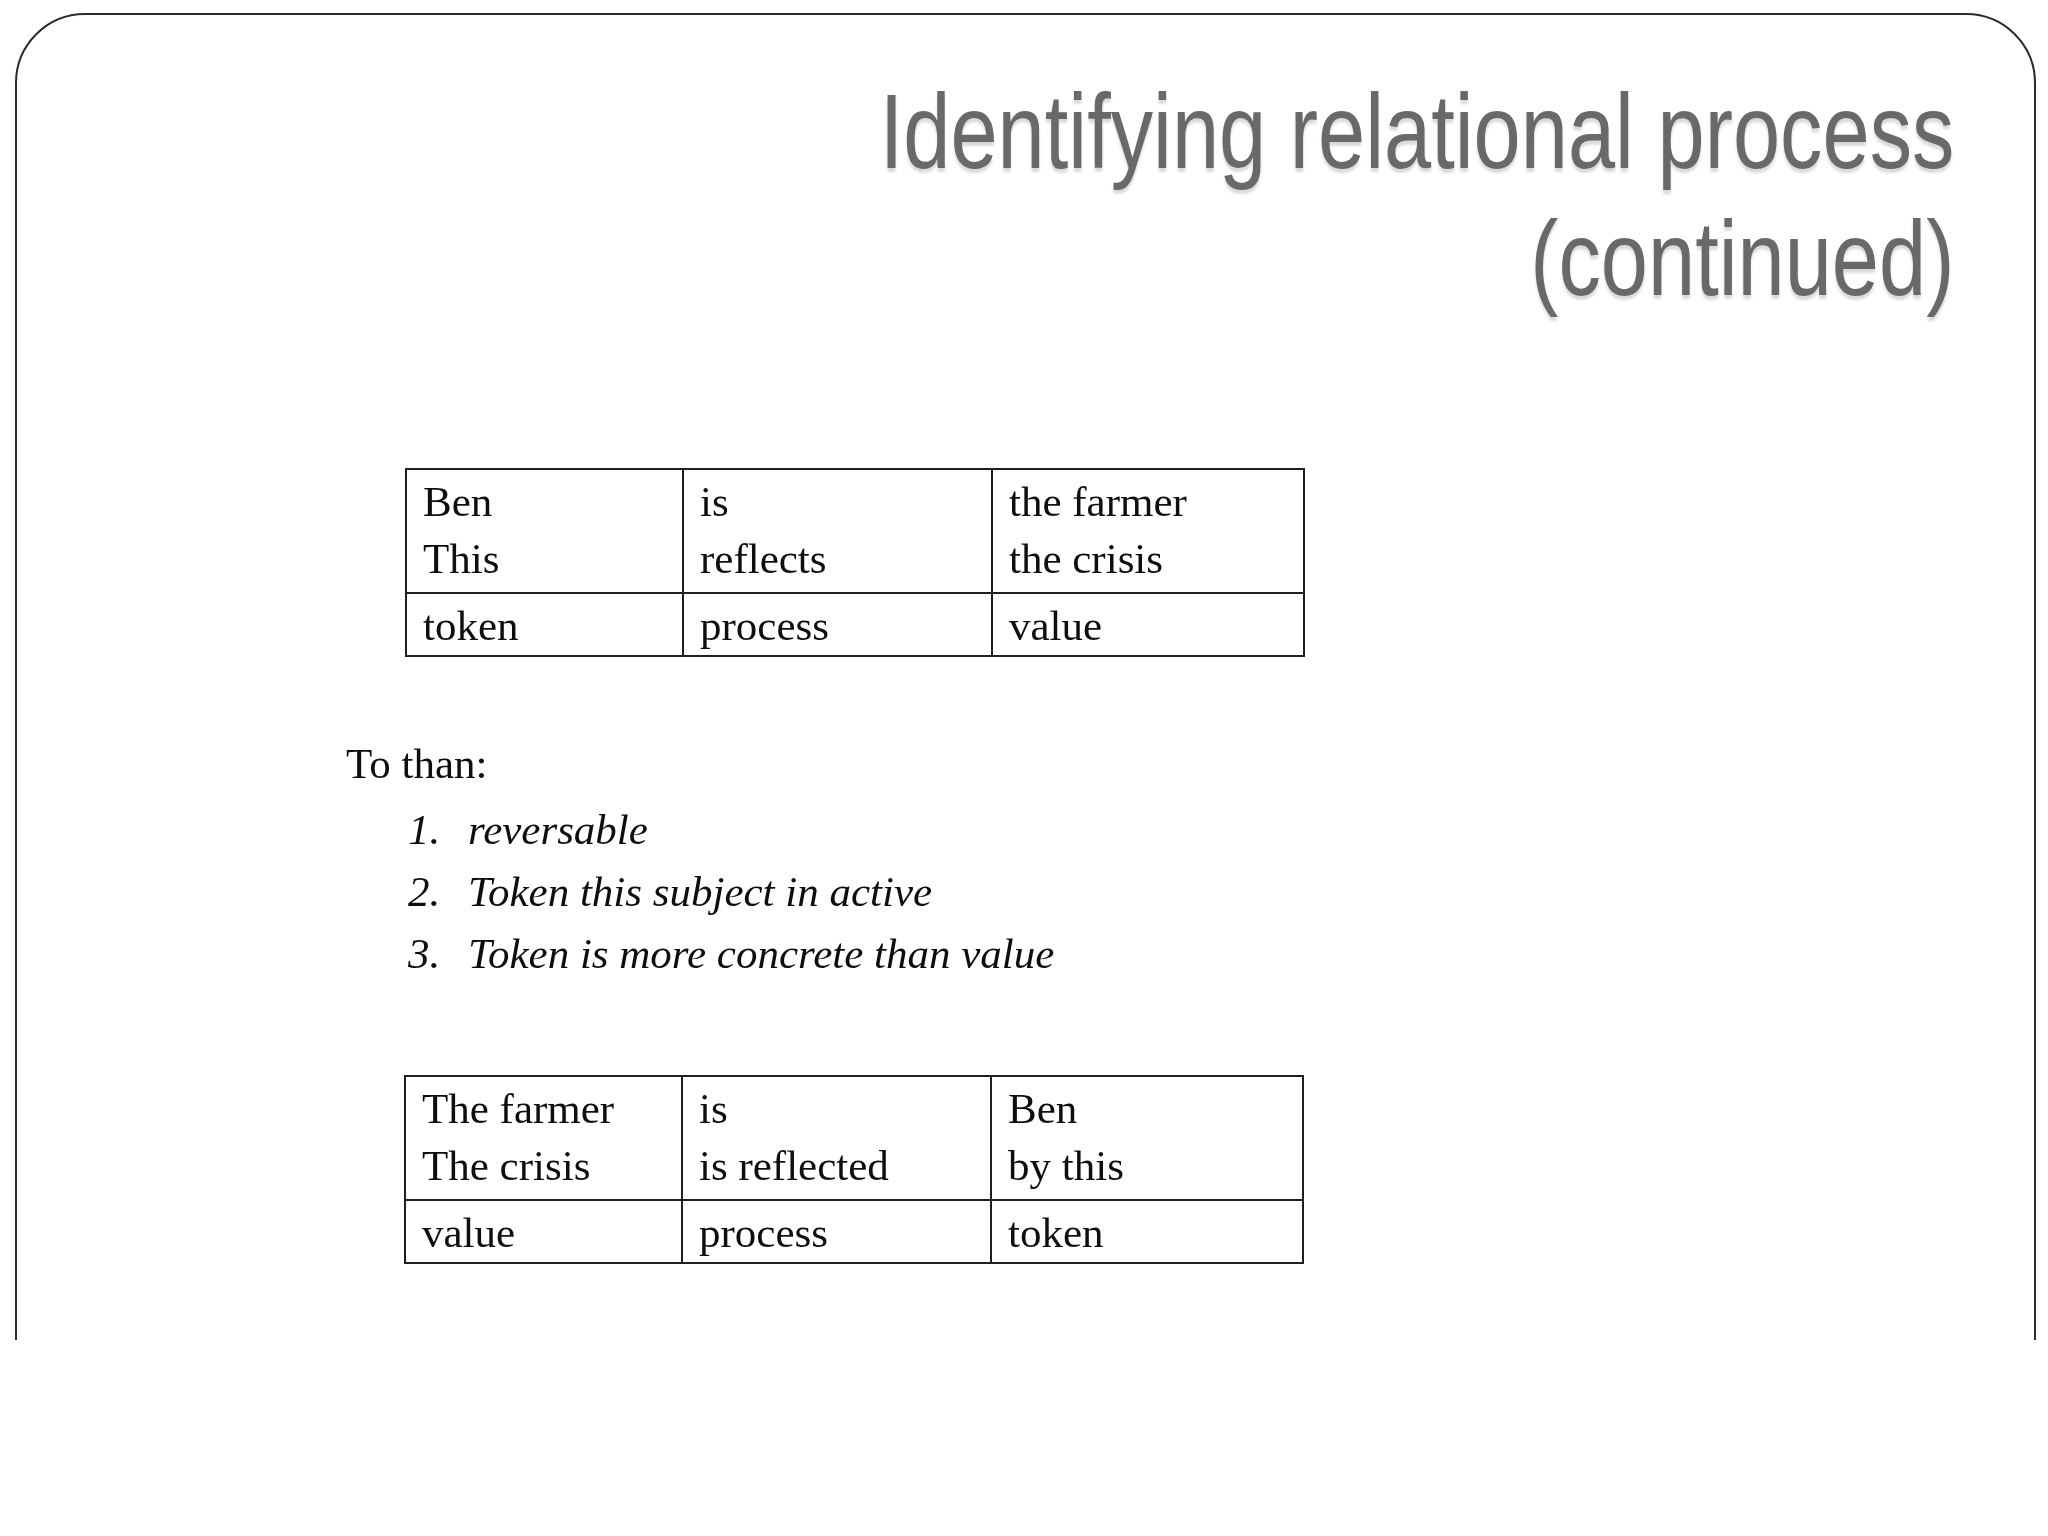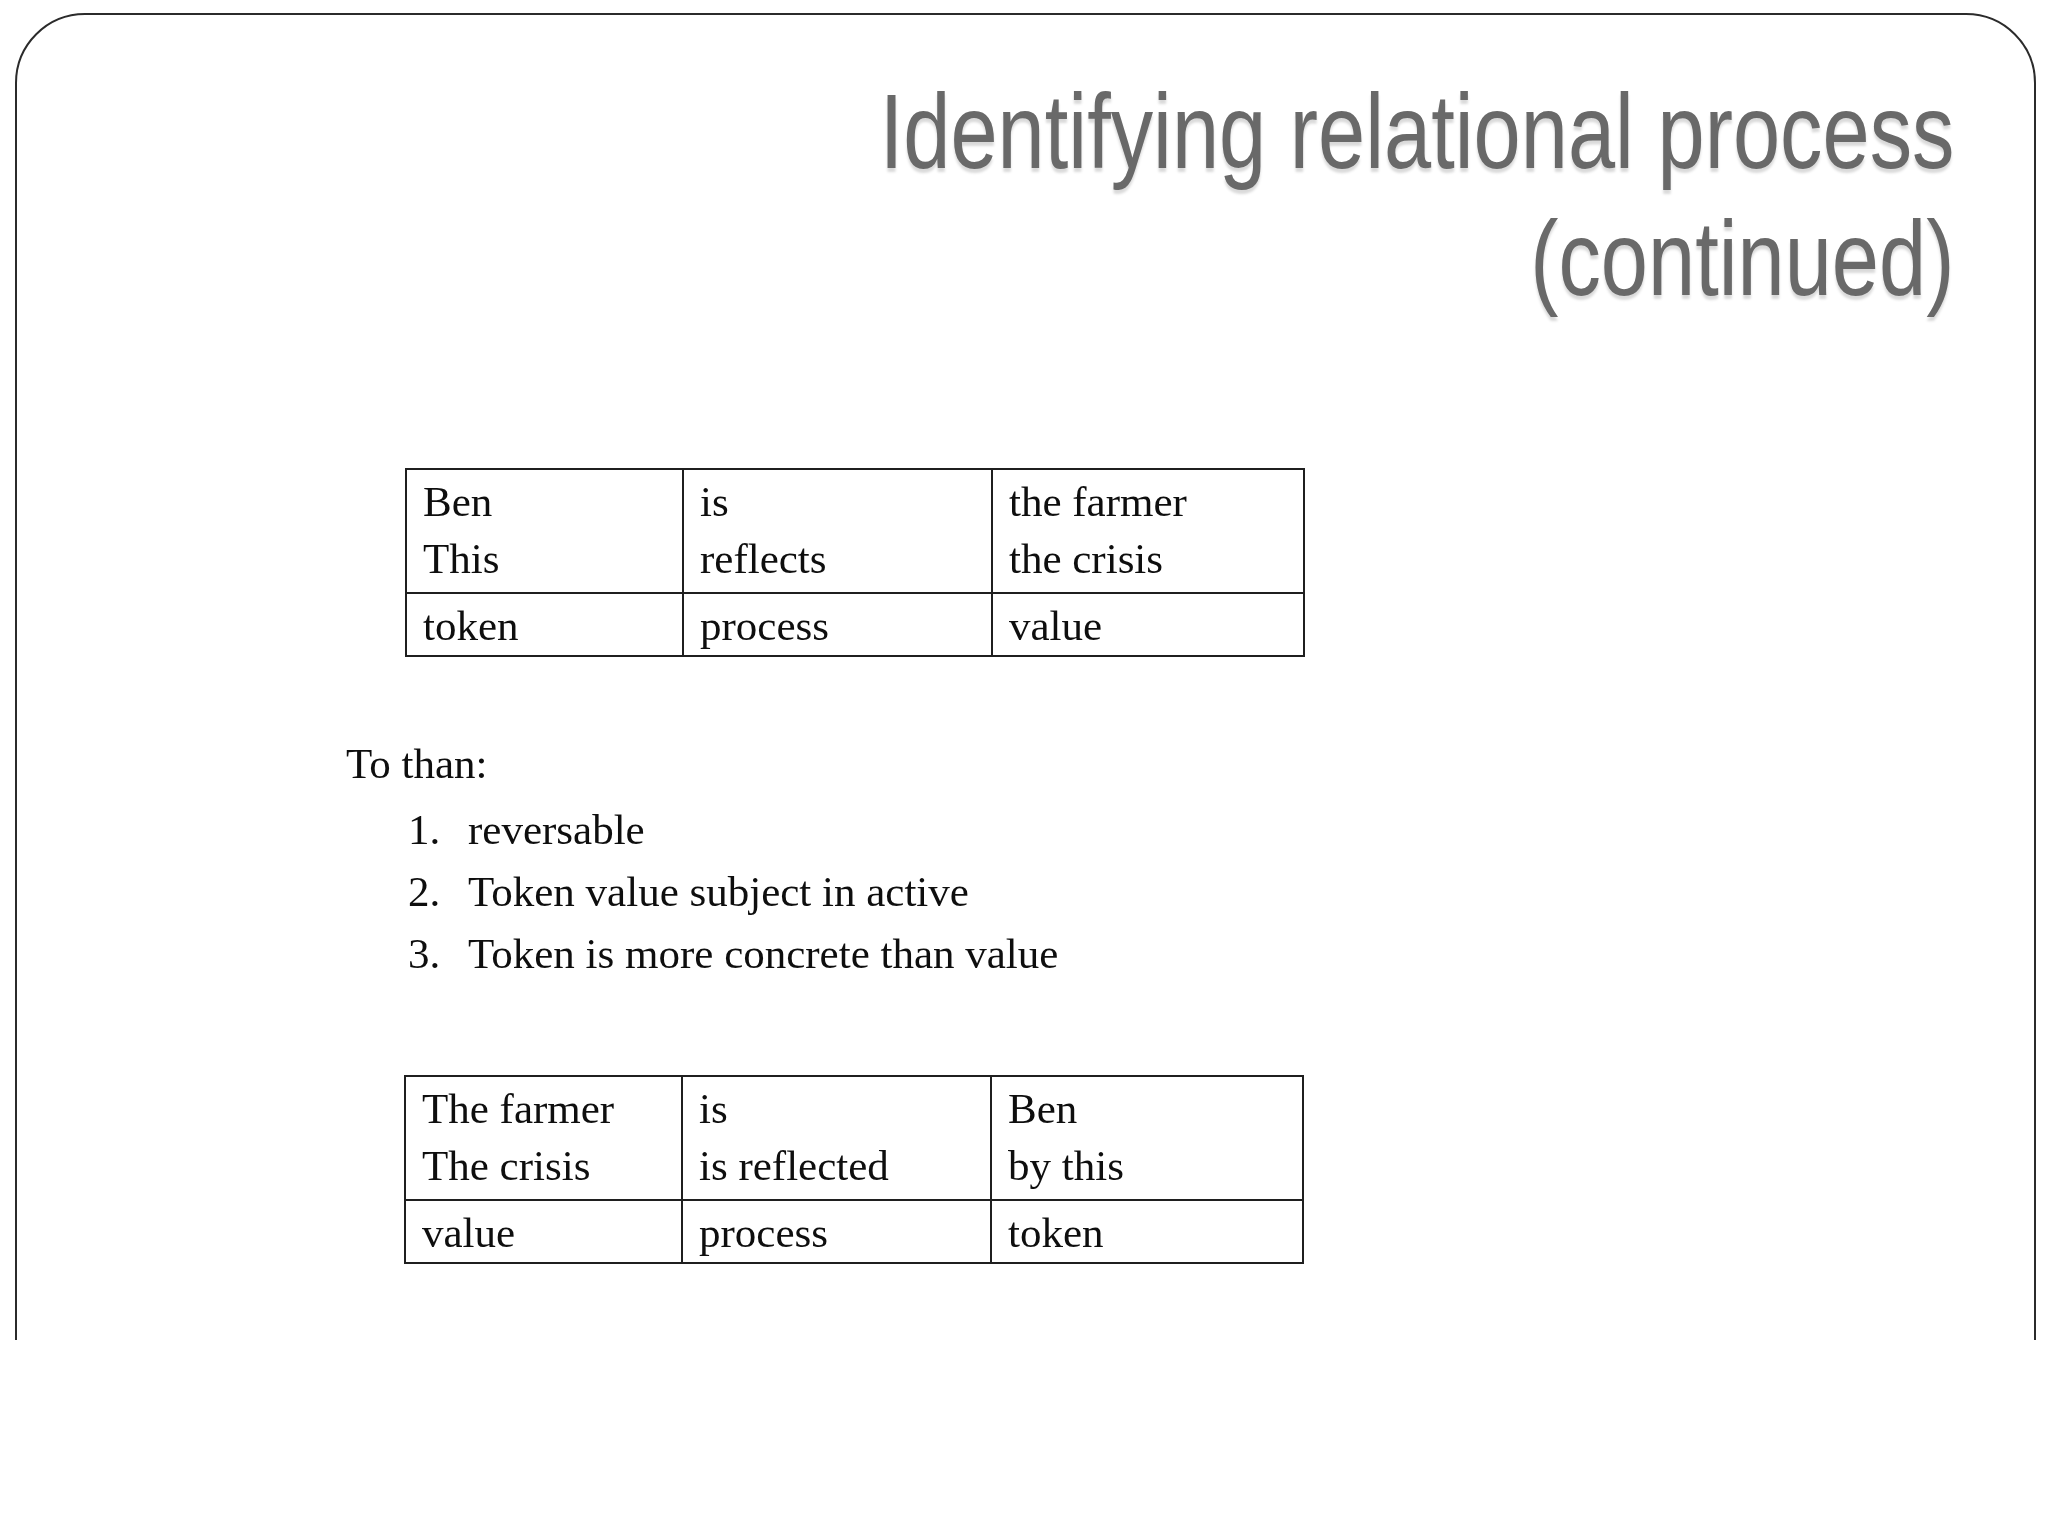--- a/index.html
+++ b/index.html
@@ -62,21 +62,21 @@
     position: absolute;
     left: 346px; top: 736px;
     font-size: 43px;
     line-height: 56px;
   }
   #testlist {
     position: absolute;
     left: 408px; top: 799px;
     font-size: 43px;
   }
-  #testlist .item { line-height: 62px; white-space: nowrap; }
+  #testlist .item { line-height: 62px; white-space: nowrap; font-style: italic; }
   #testlist .num {
     display: inline-block;
     width: 60px;
   }
 </style>
 </head>
 <body>
 
 <div id="page">
 
@@ -104,21 +104,21 @@
         <td>process</td>
         <td>value</td>
       </tr>
     </tbody>
   </table>
 
   <div id="totest">To than:</div>
 
   <div id="testlist">
     <div class="item"><span class="num">1.</span><span>reversable</span></div>
-    <div class="item"><span class="num">2.</span><span>Token value subject in active</span></div>
+    <div class="item"><span class="num">2.</span><span>Token this subject in active</span></div>
     <div class="item"><span class="num">3.</span><span>Token is more concrete than value</span></div>
   </div>
 
   <table id="table-passive" class="grid">
     <colgroup>
         <col class="c1">
         <col class="c2">
         <col class="c3">
       </colgroup>
     <tbody>

